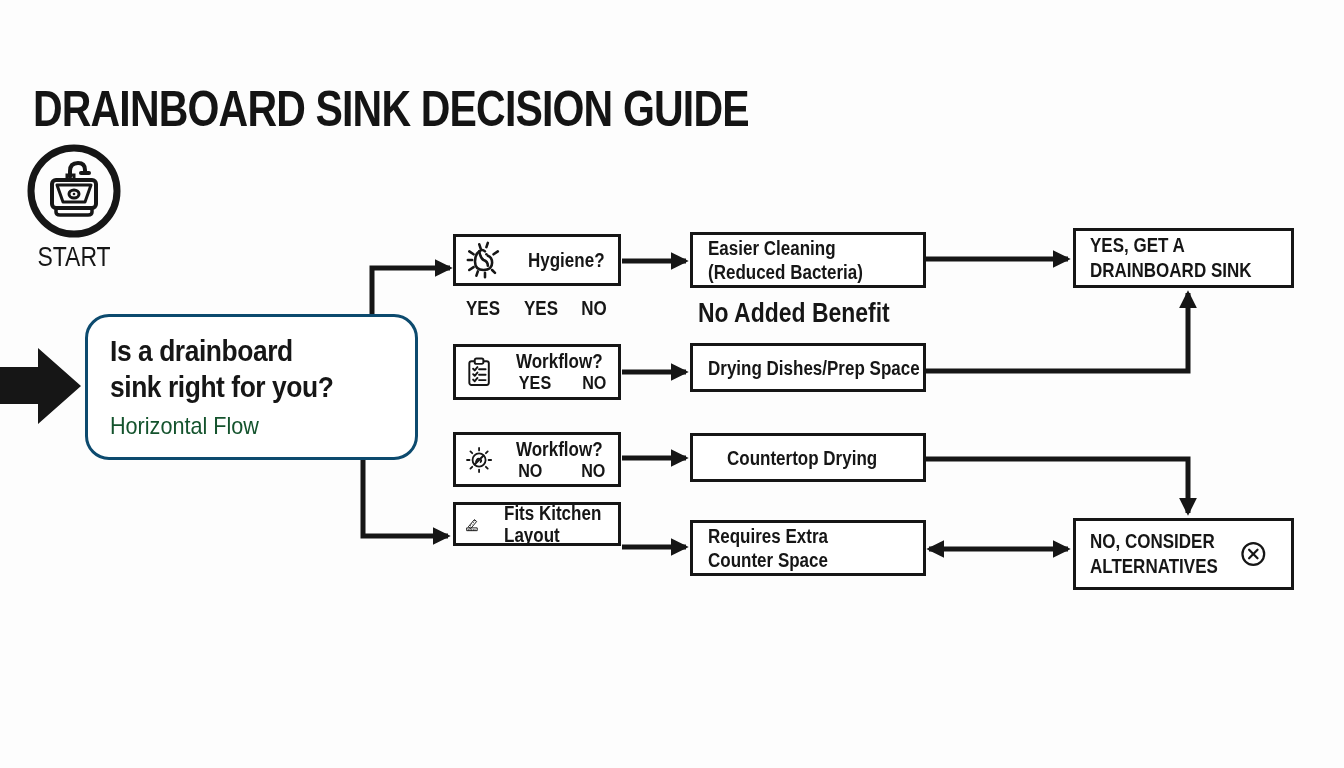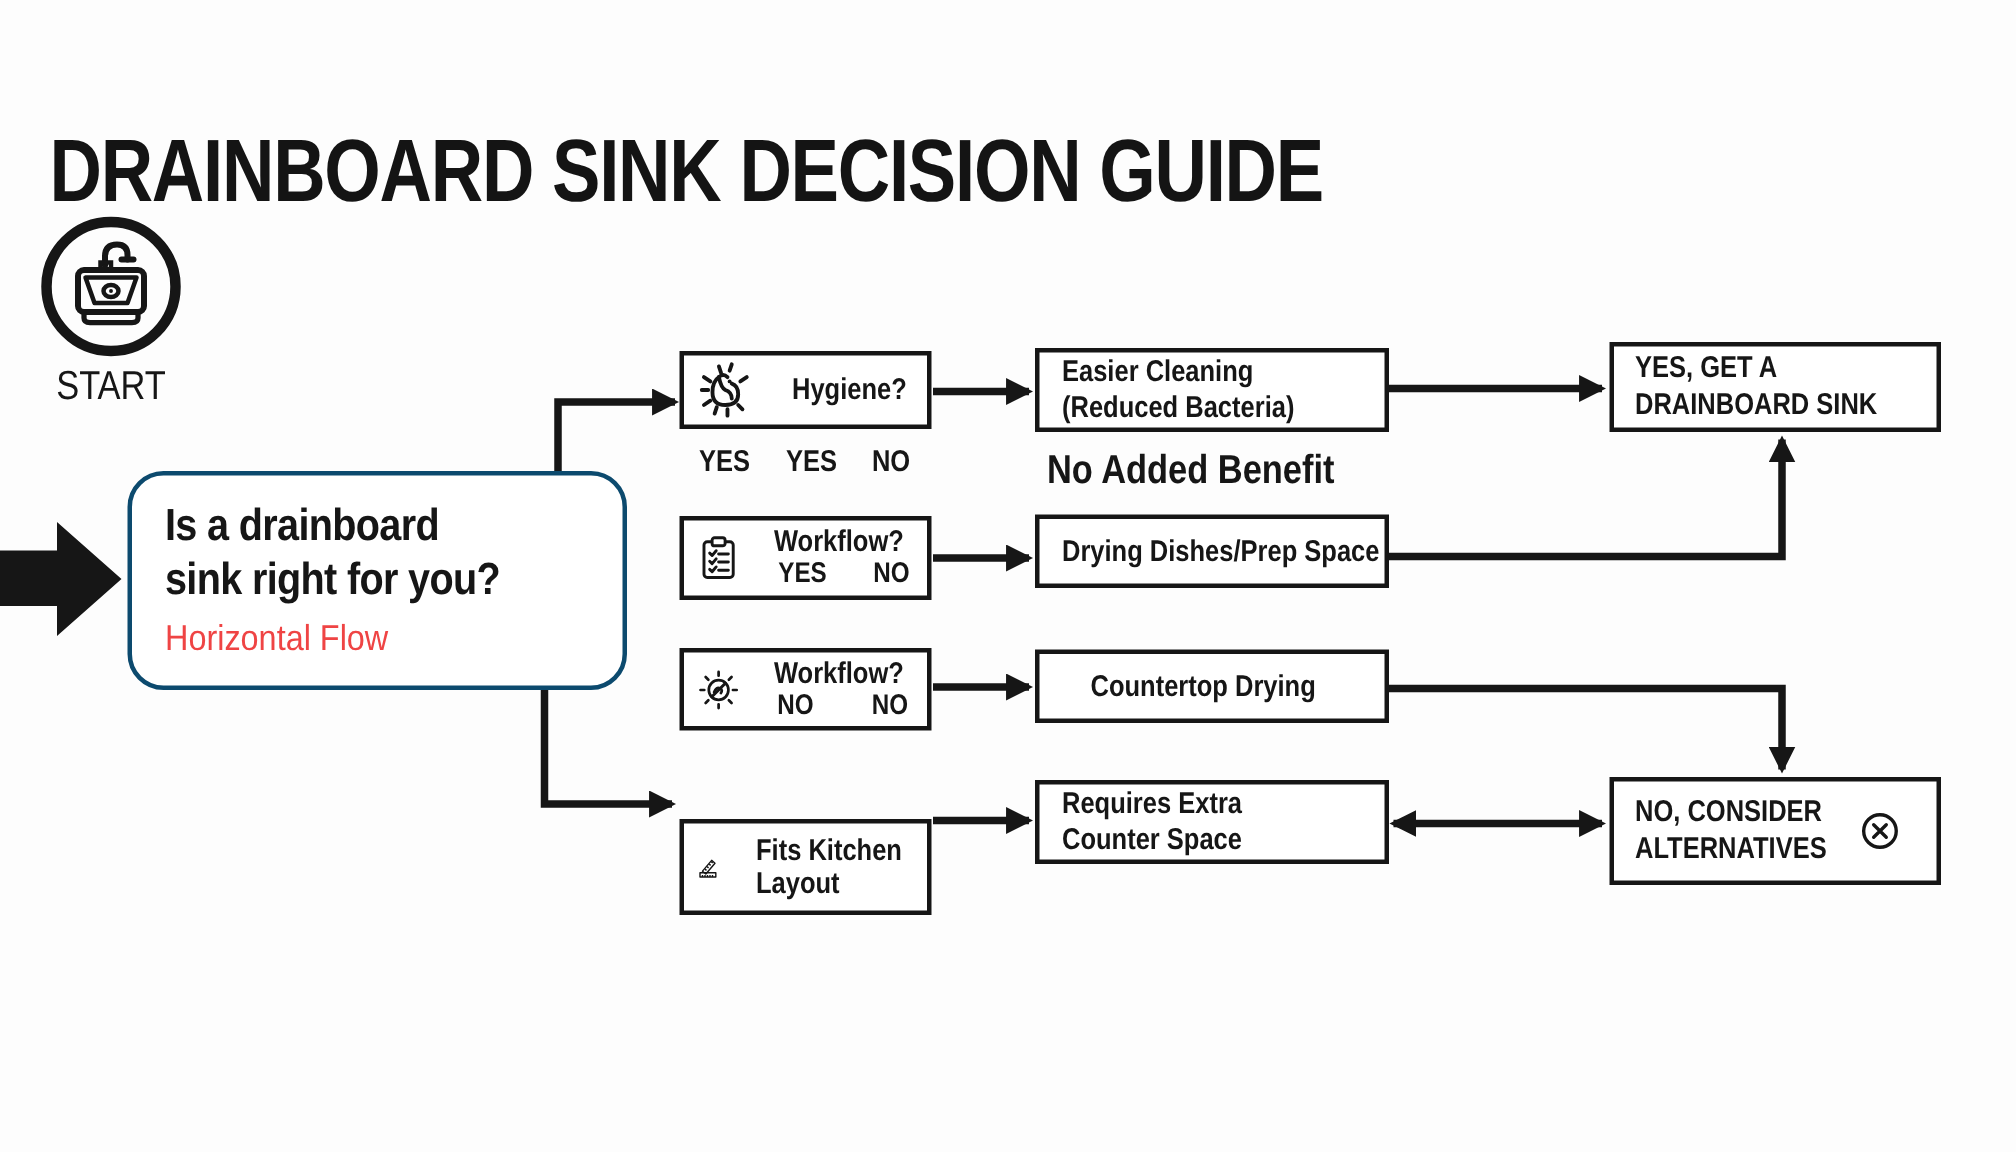--- a/index.html
+++ b/index.html
@@ -7,33 +7,33 @@
     width:1344px;height:768px;position:relative;overflow:hidden;
     background:#fdfdfd;color:#161616;
     font-family:"Liberation Sans", sans-serif;
   }
   .abs{position:absolute;}
   
   .cx{display:inline-block;transform:scaleX(0.85);transform-origin:0 50%;white-space:nowrap;}
   .cxc{display:inline-block;transform:scaleX(0.85);transform-origin:50% 50%;white-space:nowrap;}
 
   .page-title{
-    left:33px;top:80px;font-size:59px;font-weight:700;letter-spacing:-1px;
+    left:33px;top:80px;font-size:50px;font-weight:700;letter-spacing:-1px;
     color:#141414;
   }
   .start-wrap{left:26px;top:143px;width:96px;text-align:center;}
   .start-label{left:26px;top:242px;width:96px;text-align:center;font-size:27px;font-weight:400;}
 
   .main-box{
     left:85px;top:314px;width:333px;height:146px;background:#ffffff;
     border:3px solid #0c4a6e;border-radius:24px;box-sizing:border-box;
     padding:16px 10px 0 22px;
   }
   .main-box .q{font-size:30px;font-weight:700;line-height:36px;letter-spacing:-0.5px;}
-  .main-box .sub{font-size:24px;font-weight:400;margin-top:7px;color:#ef4444;}
+  .main-box .sub{font-size:24px;font-weight:400;margin-top:7px;color:#14532d;}
 
   .node{
     background:#ffffff;border:3px solid #161616;box-sizing:border-box;
     display:flex;align-items:center;
   }
   .dnode{left:453px;width:168px;padding-left:9px;gap:23px;}
   .dnode .txt{font-size:20px;font-weight:700;line-height:22px;}
   .opts{display:flex;gap:26px;font-size:19px;font-weight:700;}
 
   .onode{left:690px;width:236px;padding-left:15px;}
@@ -147,21 +147,21 @@
   </svg>
   <div>
     <div class="txt"><span class="cx">Workflow?</span></div>
     <div class="opts" style="gap:34px;">
       <span class="cxc">NO</span>
       <span class="cxc">NO</span>
     </div>
   </div>
 </div>
 
-<div class="abs node dnode" style="top:546px;height:64px;">
+<div class="abs node dnode" style="top:502px;height:44px;">
   <svg width="42" height="44" viewBox="0 0 28 28" fill="none" stroke="#161616" stroke-width="1.7" stroke-linejoin="round">
     <path d="M6,19 L17,6 L21,9.5 L10,22.5 z"></path>
     <path d="M9,16.5 l1.8,1.5 M11.5,13.5 l1.8,1.5 M14,10.5 l1.8,1.5 M16.5,7.5 l1.8,1.5"></path>
     <rect x="3" y="21" width="19" height="5"></rect>
     <path d="M6,26 v-2.5 M9,26 v-2.5 M12,26 v-2.5 M15,26 v-2.5 M18,26 v-2.5"></path>
   </svg>
   <div>
     <div class="txt"><span class="cx">Fits Kitchen</span></div>
     <div class="txt"><span class="cx">Layout</span></div>
   </div>

